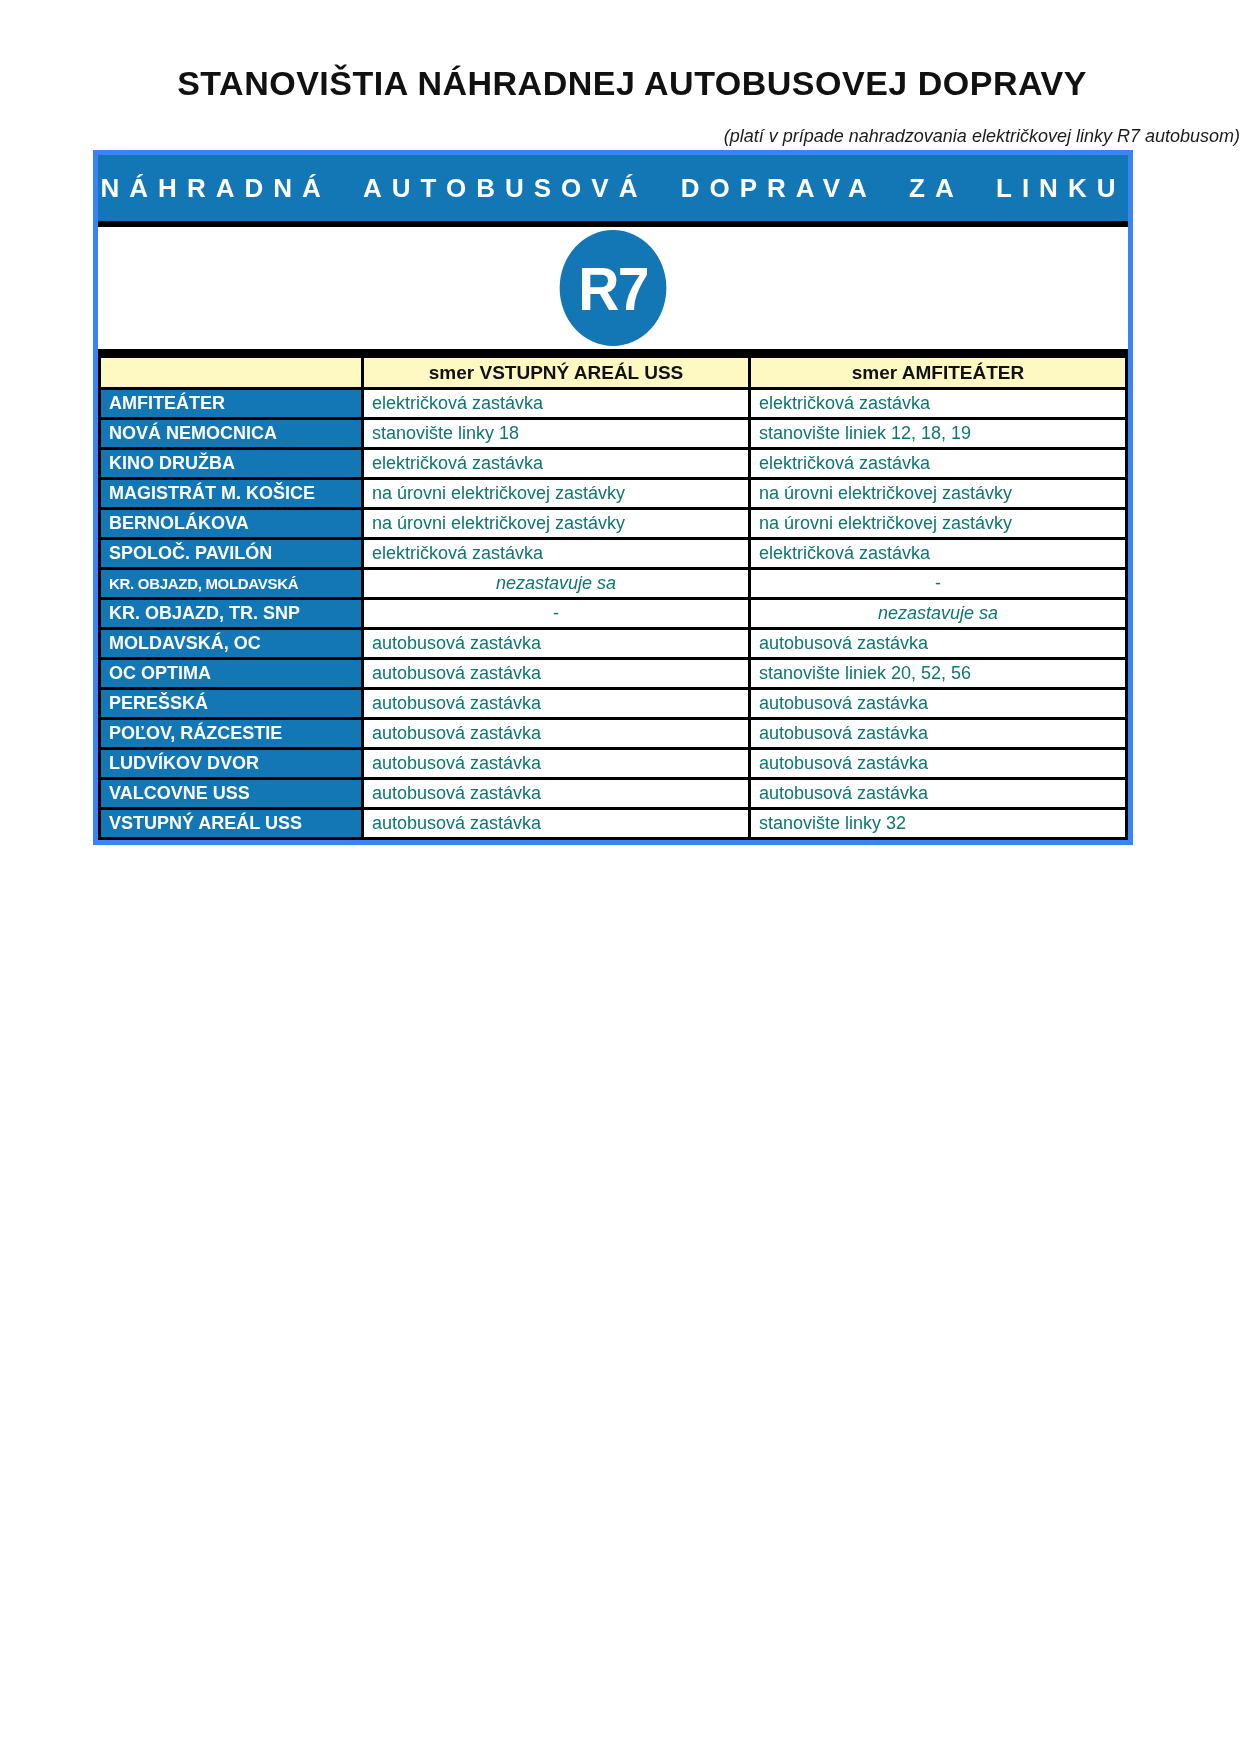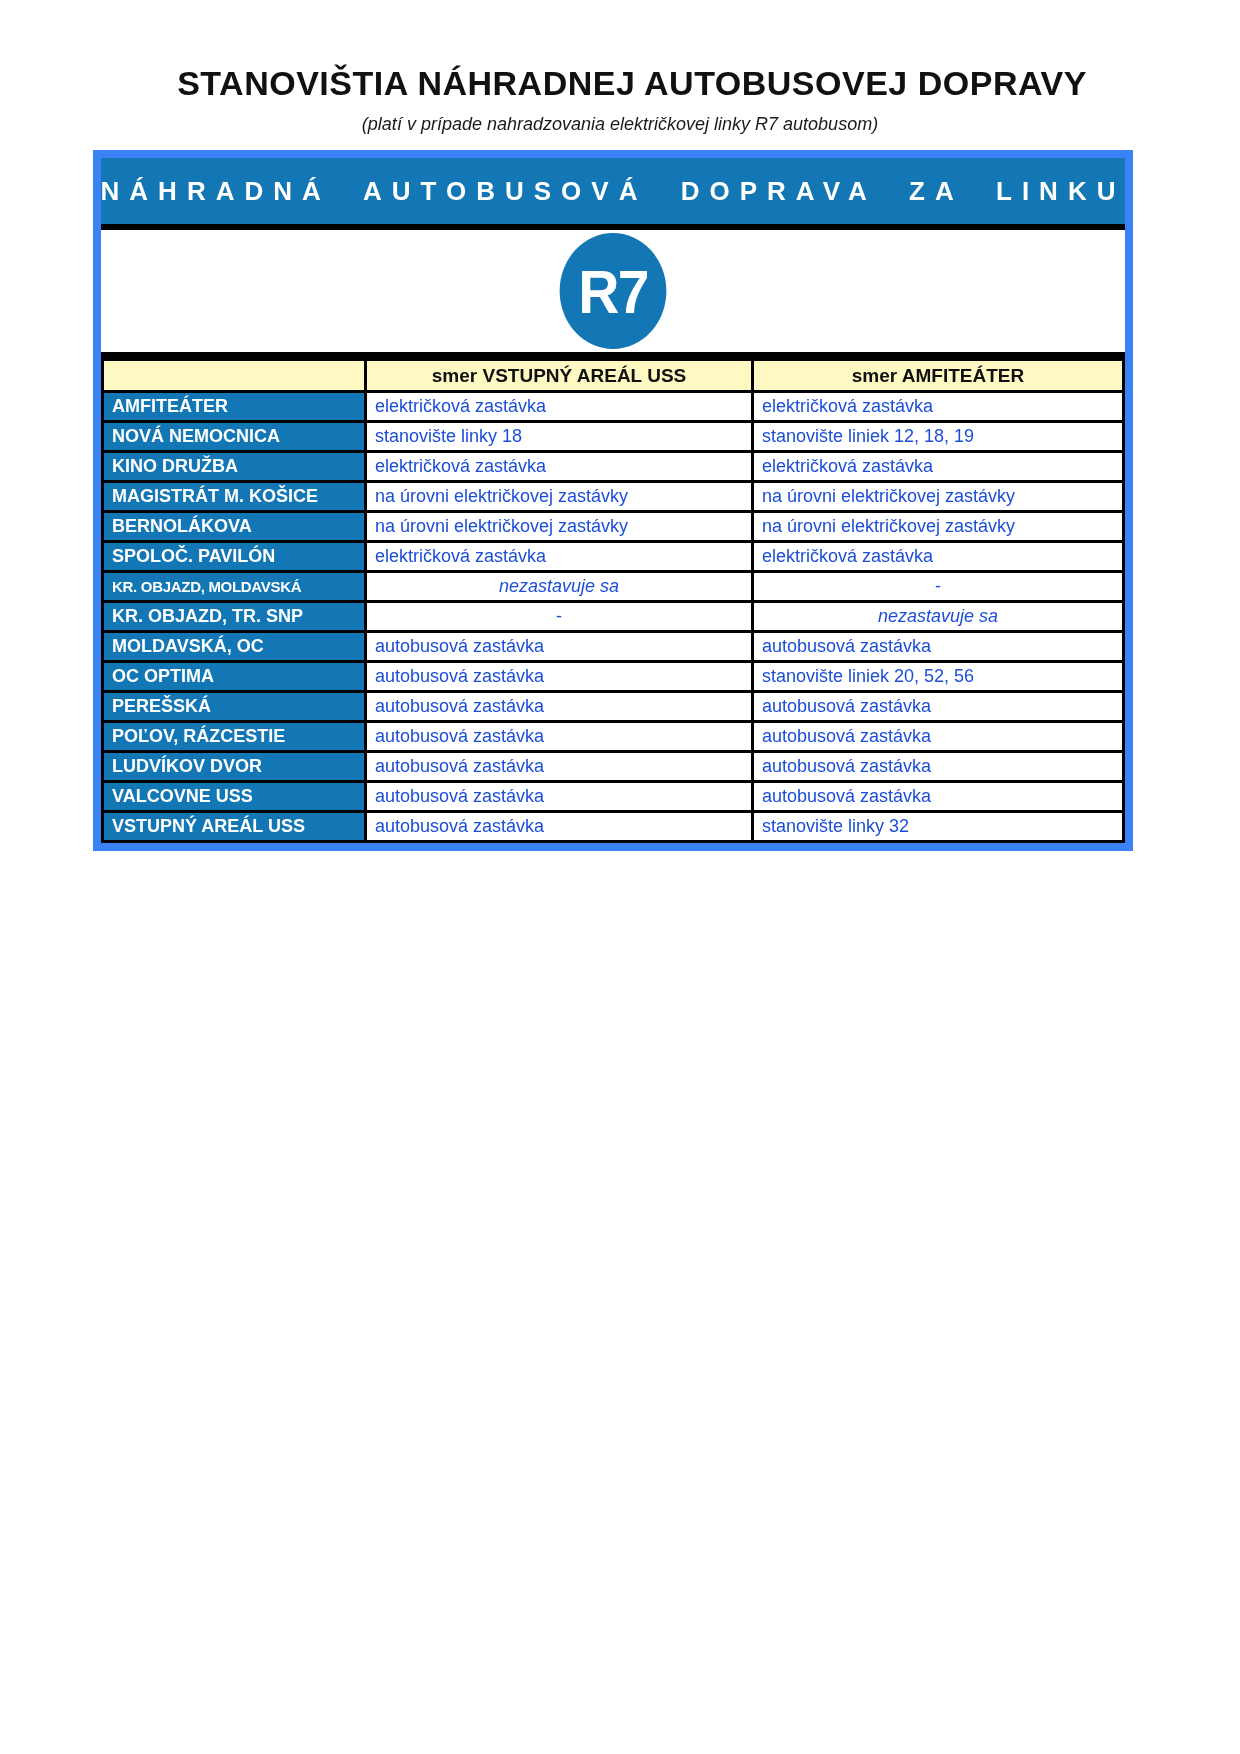--- a/index.html
+++ b/index.html
@@ -12,27 +12,27 @@
     color:#161616;
     overflow:hidden;
   }
   .doc-title {
     position:absolute; top:64px; left:12px; width:1240px;
     text-align:center;
     font-size:34px; font-weight:bold; color:#111111;
     letter-spacing:0.5px;
   }
   .doc-subtitle {
-    position:absolute; top:114px; left:0; width:1240px;
-    text-align:center;
+    position:absolute; top:126px; left:0; width:1240px;
+    text-align:right;
     font-style:italic; font-size:18px; color:#1a1a1a;
   }
   .box {
     position:absolute; top:150px; left:93px; width:1040px;
-    border:8px solid #3b82f6;
+    border:5px solid #3b82f6;
     background:#ffffff;
   }
   .banner {
     height:72px;
     background:var(--blue);
     border-bottom:6px solid #000000;
     display:flex; align-items:center; justify-content:center;
     color:#ffffff; font-weight:bold; font-size:26px;
     letter-spacing:10px; word-spacing:16px;
     white-space:nowrap;
@@ -70,21 +70,21 @@
     font-size:19px; font-weight:bold; text-align:center;
     background:#fef9c3; color:#111111;
   }
   td.station {
     background:var(--blue);
     color:#ffffff;
     font-weight:bold;
     font-size:18px;
   }
   td.station.condensed { font-size:15px; letter-spacing:-0.3px; }
-  td.val { text-align:left; background:#ffffff; color:#1d4ed8; }
+  td.val { text-align:left; background:#ffffff; color:#0f766e; }
   td.val.center { text-align:center; }
   td.val.italic { font-style:italic; }
 </style>
 </head>
 <body>
 
 <div class="page">
 
   <div class="doc-title">STANOVIŠTIA NÁHRADNEJ AUTOBUSOVEJ DOPRAVY</div>
 

